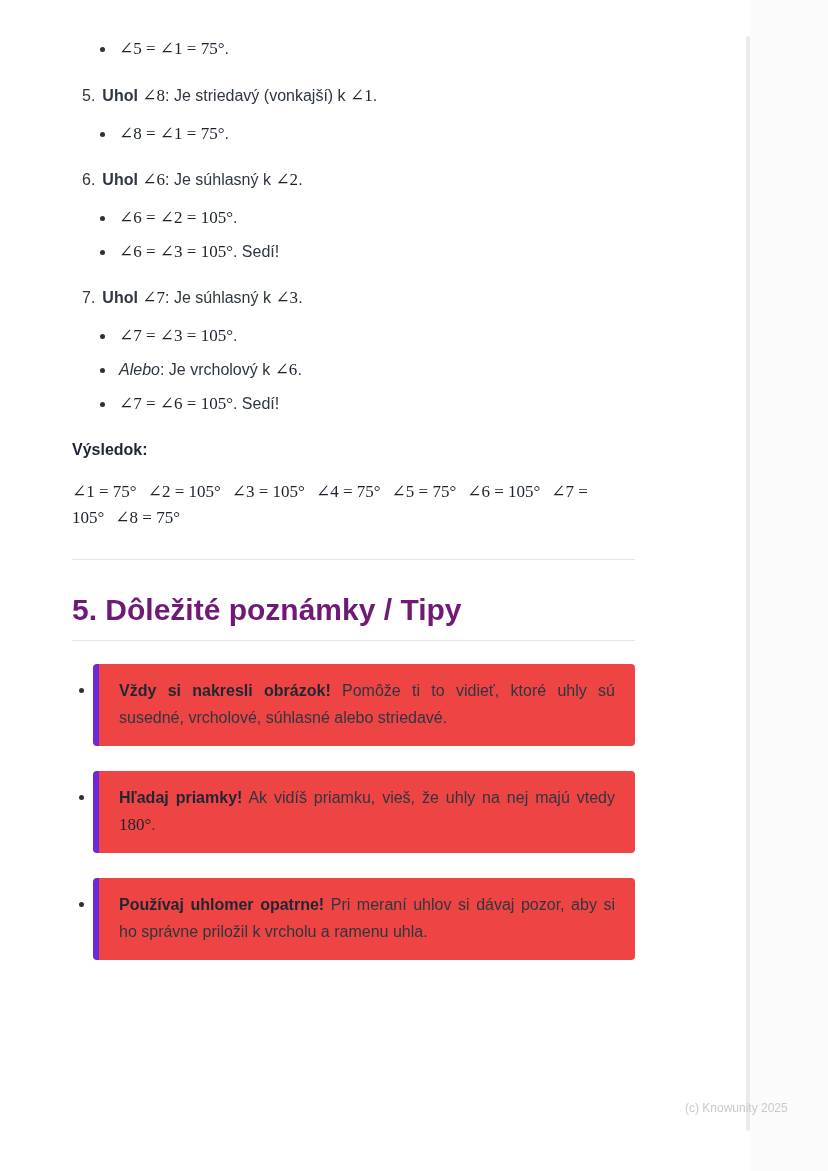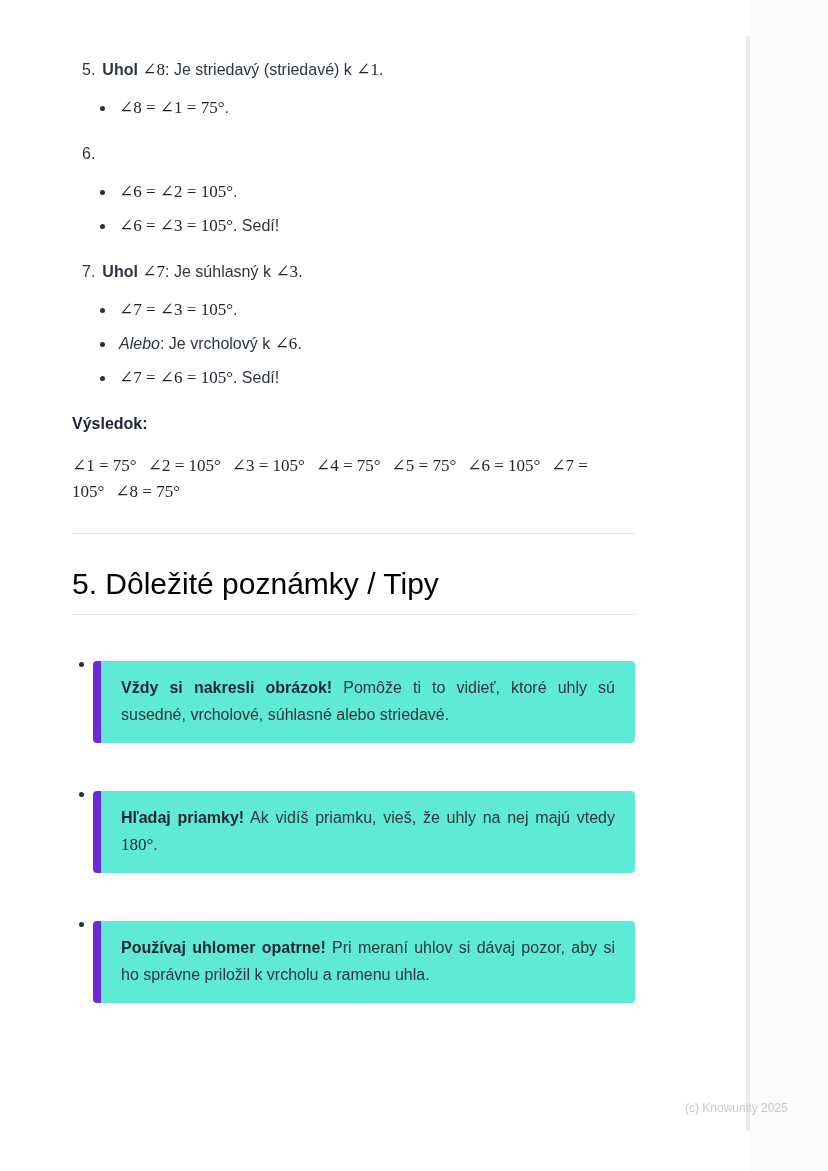--- a/index.html
+++ b/index.html
@@ -23,57 +23,64 @@
   .sub li:last-child{margin-bottom:0;}
   .dot{width:5px;height:5px;border-radius:50%;background:#2a313a;margin:11px 14px 0 0;flex:none;}
   .ol-item{margin-top:20px;}
   .li-head{display:flex;padding-left:10px;}
   .num{margin-right:7px;flex:none;}
   .result-label{margin:20px 0 0 0;font-weight:bold;color:#1f2633;}
   .result-line{margin:16px 0 0 0;line-height:26px;}
   hr{border:none;border-top:1px solid #e4e5e7;margin:0;}
   .hr1{margin-top:28px;}
   .hr2{margin-top:12px;}
-  h2{margin:32px 0 0 0;font-size:30px;line-height:36px;font-weight:normal;color:#000000;letter-spacing:0;}
+  h2{margin:32px 0 0 0;font-size:30px;line-height:36px;font-weight:bold;color:#701a75;letter-spacing:0;}
   .tips{margin-top:23px;}
   .tips>li{display:flex;padding-left:7px;margin-bottom:25px;}
   .tips .dot{margin:24px 9px 0 0;}
   .tip-box{
-    flex:1;background:#5eead4;border-left:8px solid #6d28d9;border-radius:4px;
-    padding:13px 20px 15px 20px;line-height:27px;text-align:justify;color:#2e3640;margin-top:23px;
+    flex:1;background:#ef4444;border-left:6px solid #6d28d9;border-radius:4px;
+    padding:13px 20px 15px 20px;line-height:27px;text-align:justify;color:#2e3640;
   }
   .tip-lead{font-weight:bold;color:#1f2633;}
   .watermark{position:absolute;left:685px;top:1101px;font-size:12px;line-height:14px;color:#c7cacd;z-index:3;}
 </style>
 </head>
 <body>
 
 <div class="right-strip"></div>
 <div class="scrollbar"></div>
 
 <div class="content">
 
+  <ul class="sub intro" style="margin-top:0;">
+    <li>
+      <span class="dot"></span>
+      <span><span class="math">∠5 = ∠1 = 75°</span><span>.</span></span>
+    </li>
+  </ul>
 
   <ol>
     <li class="ol-item" style="margin-top:21px;">
       <div class="li-head">
         <span class="num">5.</span>
-        <span><span class="bold">Uhol </span><span class="math">∠8</span><span>: Je striedavý (striedavé) k </span><span class="math">∠1</span><span>.</span></span>
+        <span><span class="bold">Uhol </span><span class="math">∠8</span><span>: Je striedavý (vonkajší) k </span><span class="math">∠1</span><span>.</span></span>
       </div>
       <ul class="sub">
         <li>
           <span class="dot"></span>
           <span><span class="math">∠8 = ∠1 = 75°</span><span>.</span></span>
         </li>
       </ul>
     </li>
 
     <li class="ol-item">
       <div class="li-head">
         <span class="num">6.</span>
+        <span><span class="bold">Uhol </span><span class="math">∠6</span><span>: Je súhlasný k </span><span class="math">∠2</span><span>.</span></span>
       </div>
       <ul class="sub">
         <li>
           <span class="dot"></span>
           <span><span class="math">∠6 = ∠2 = 105°</span><span>.</span></span>
         </li>
         <li>
           <span class="dot"></span>
           <span><span class="math">∠6 = ∠3 = 105°</span><span>. Sedí!</span></span>
         </li>

